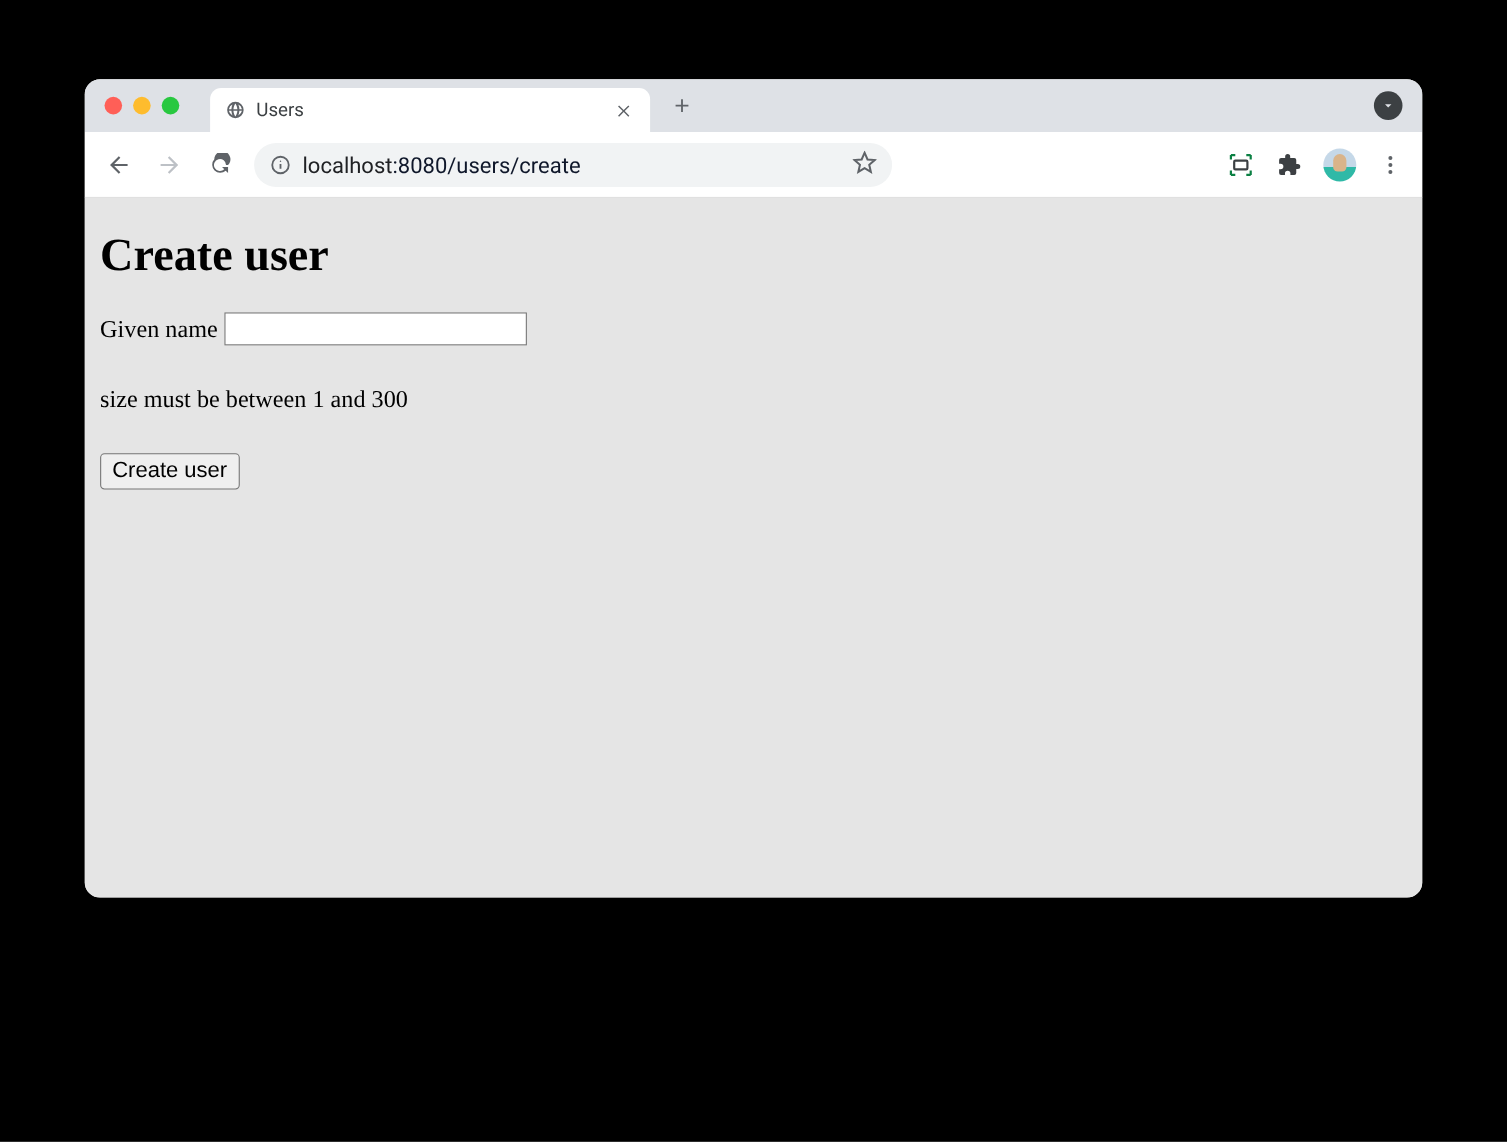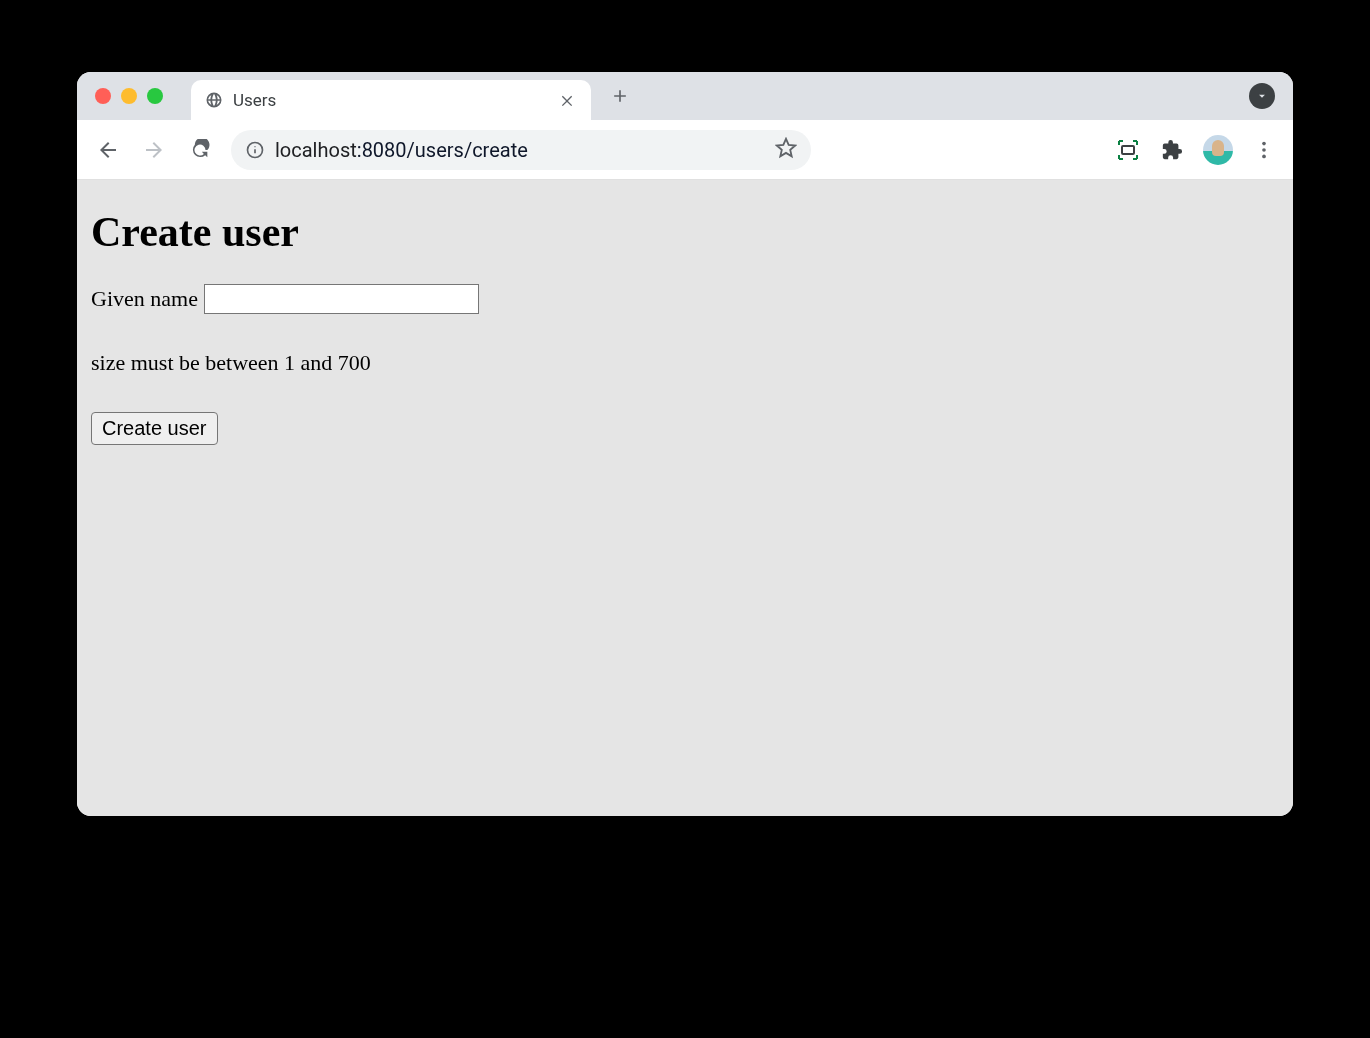--- a/index.html
+++ b/index.html
@@ -303,18 +303,18 @@
 
   <div class="page">
     <h1>Create user</h1>
 
 
     <div class="form-row">
       <label>Given name</label>
       <input type="text" value="" style="">
     </div>
 
-    <p class="validation">size must be between 1 and 700</p>
+    <p class="validation">size must be between 1 and 300</p>
 
     <button class="submit-btn">Create user</button>
   </div>
 
 </div>
 
 </body></html>

